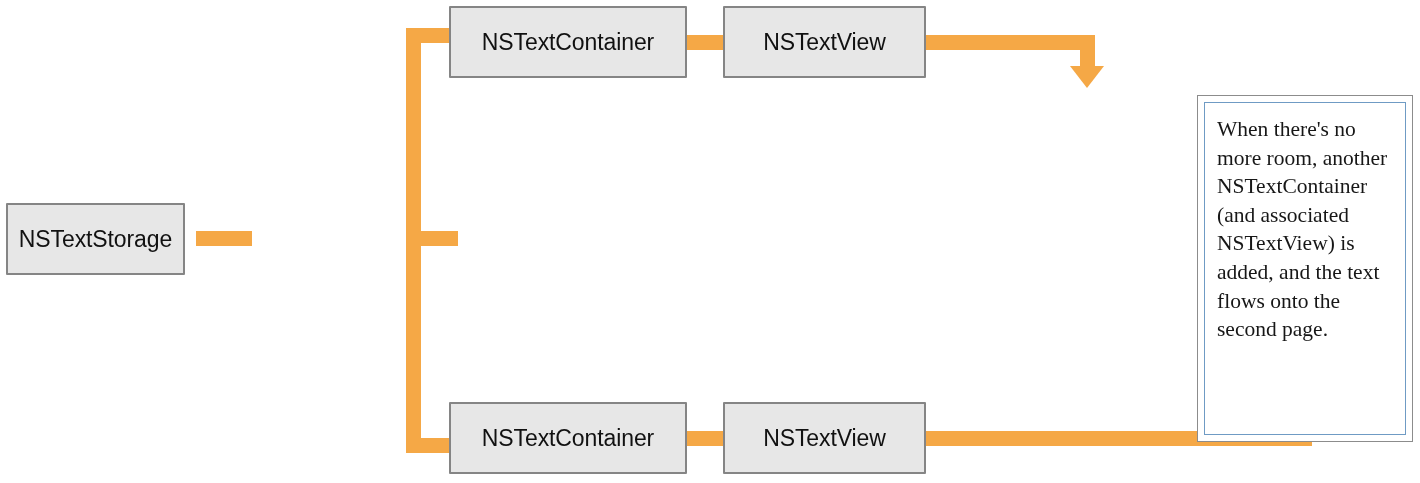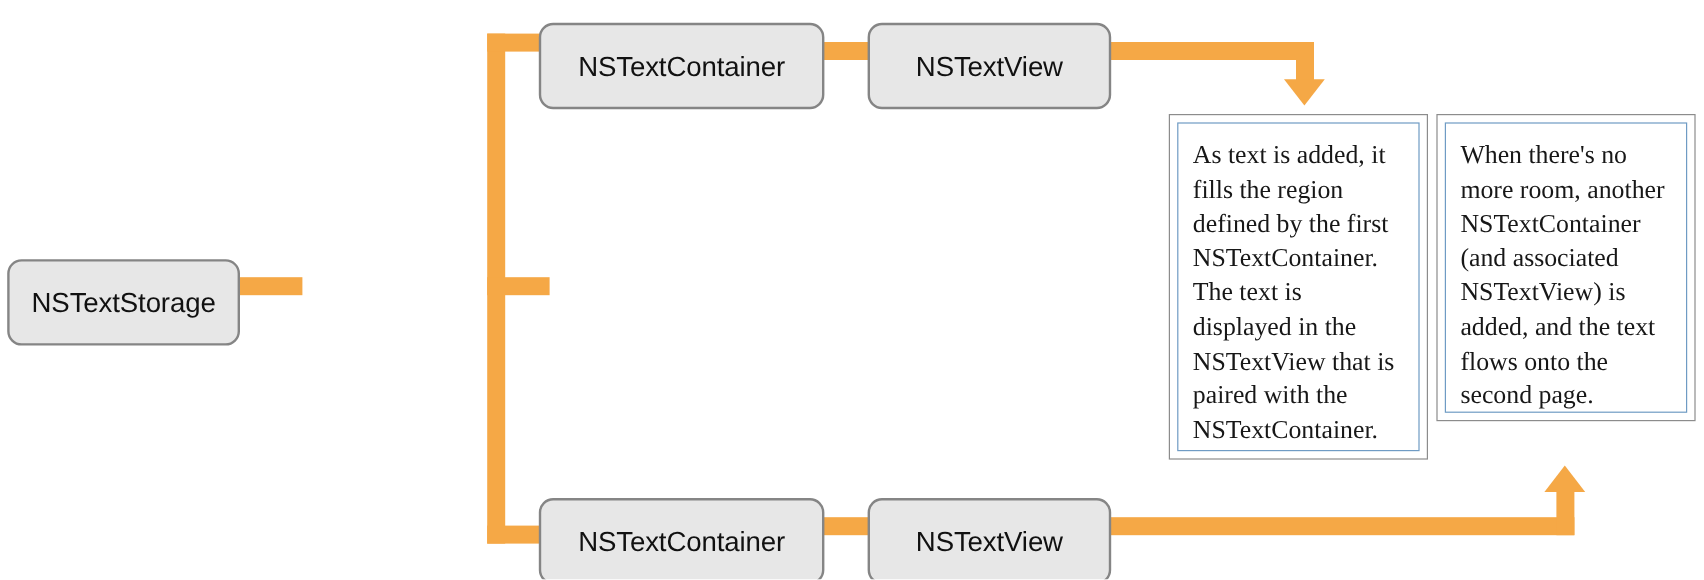--- a/index.html
+++ b/index.html
@@ -22,31 +22,30 @@
     background: #f5a846;
     z-index: 1;
   }
 
   
   .node {
     position: absolute;
     box-sizing: border-box;
     background: #e7e7e7;
     border: 2px solid #858585;
-    border-radius: 12px;
+    border-radius: 1px;
     display: flex;
     align-items: center;
     justify-content: center;
     z-index: 3;
     color: #111111;
     font-size: 23px;
     font-family: "Liberation Sans", sans-serif;
     letter-spacing: -0.1px;
     white-space: nowrap;
-    margin-top: 13px;
   }
 
   
   .page-panel {
     position: absolute;
     box-sizing: border-box;
     background: #ffffff;
     border: 1px solid #8c8c8c;
     z-index: 2;
     padding: 6px;
@@ -107,33 +106,28 @@
   <div class="conn" style="left:924px; top:35px; width:171px; height:15px;"></div>
   <div class="conn" style="left:1080px; top:35px; width:15px; height:33px;"></div>
   <div class="arrow-down" style="left:1070px; top:66px;"></div>
 
   <div class="conn" style="left:682px; top:431px; width:46px; height:15px;"></div>
 
   <div class="conn" style="left:924px; top:431px; width:388px; height:15px;"></div>
   <div class="conn" style="left:1297px; top:410px; width:15px; height:36px;"></div>
   <div class="arrow-up" style="left:1287px; top:388px;"></div>
 
-  <div class="page-panel" style="left:974px; top:95px; width:216px; height:288px;">
-    <div class="page-panel-inner">
-      <div class="page-text">As text is added, it fills the region defined by the first NSTextContainer. The text is displayed in the NSTextView that is paired with the NSTextContainer.</div>
-    </div>
-  </div>
 
-  <div class="page-panel" style="left:1197px; top:95px; width:216px; height:256px;">
+  <div class="page-panel" style="left:1197px; top:95px; width:216px; height:347px;">
     <div class="page-panel-inner">
       <div class="page-text">When there's no more room, another NSTextContainer (and associated NSTextView) is added, and the text flows onto the second page.</div>
     </div>
   </div>
 
-  <div class="node" style="left:6px; top:203px; width:194px; height:72px;">
+  <div class="node" style="left:6px; top:203px; width:179px; height:72px;">
     <span>NSTextStorage</span>
   </div>
 
 
   <div class="node" style="left:449px; top:6px; width:238px; height:72px;">
     <span>NSTextContainer</span>
   </div>
 
   <div class="node" style="left:723px; top:6px; width:203px; height:72px;">
     <span>NSTextView</span>

